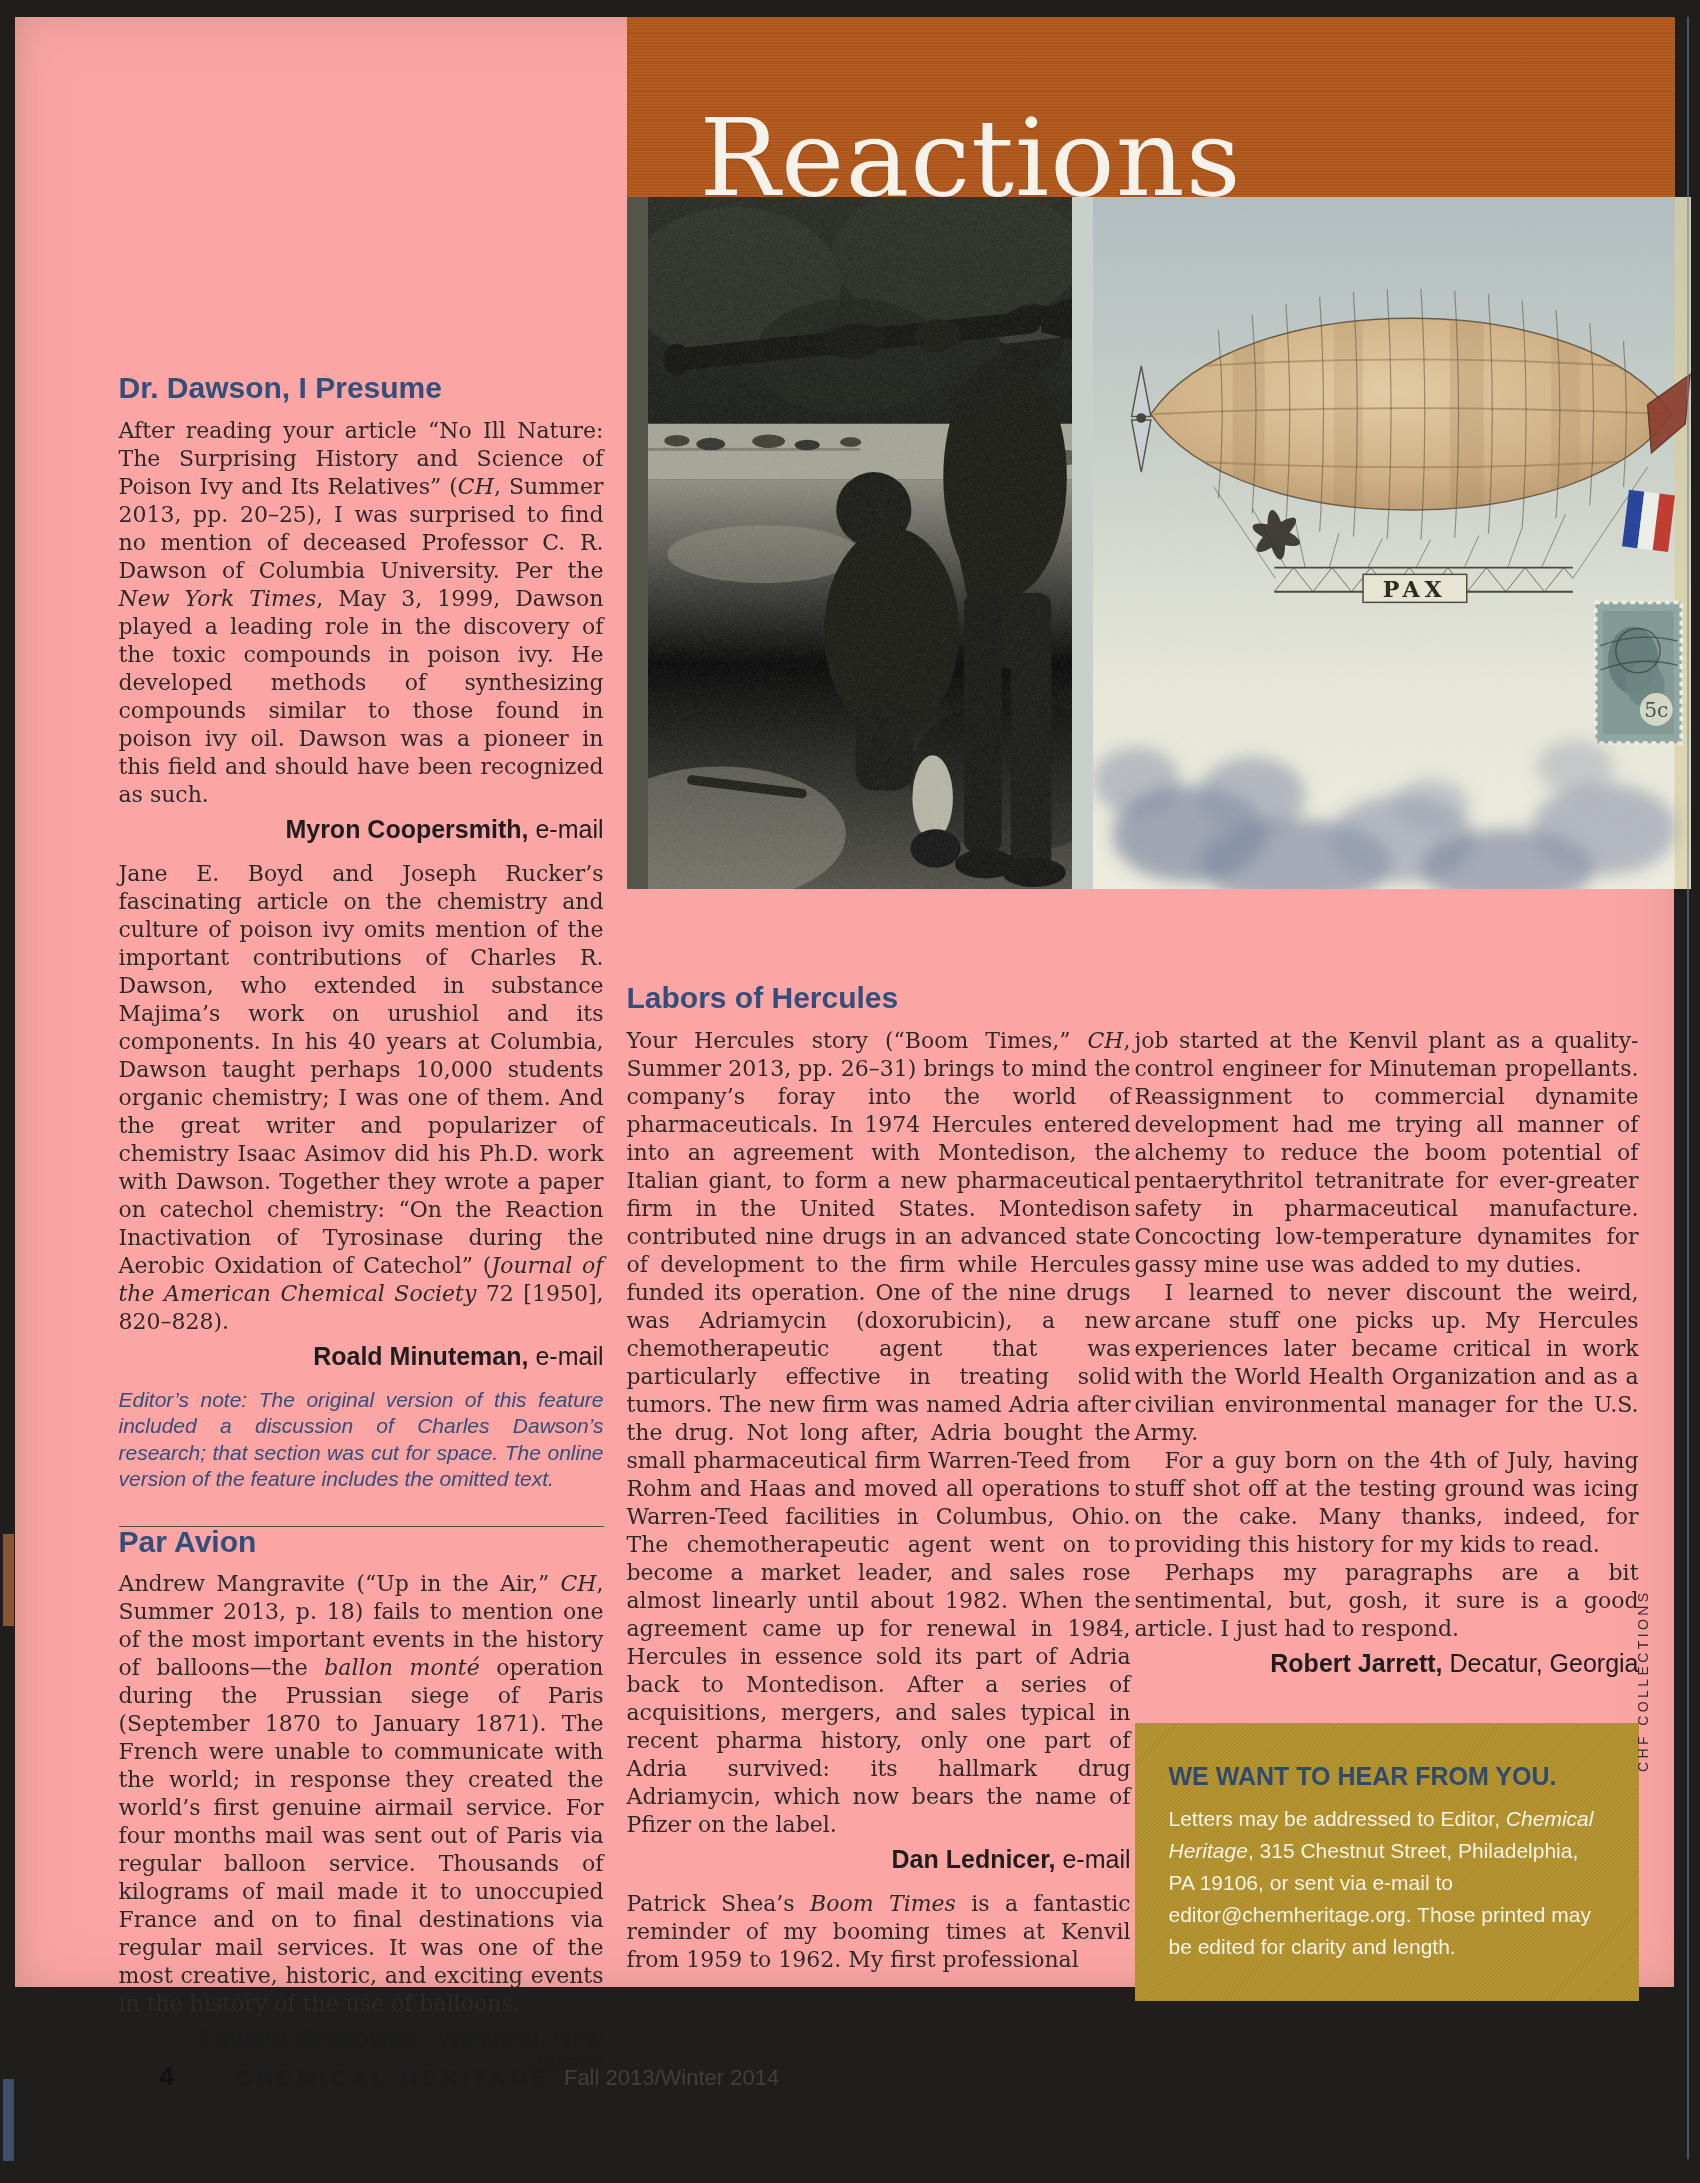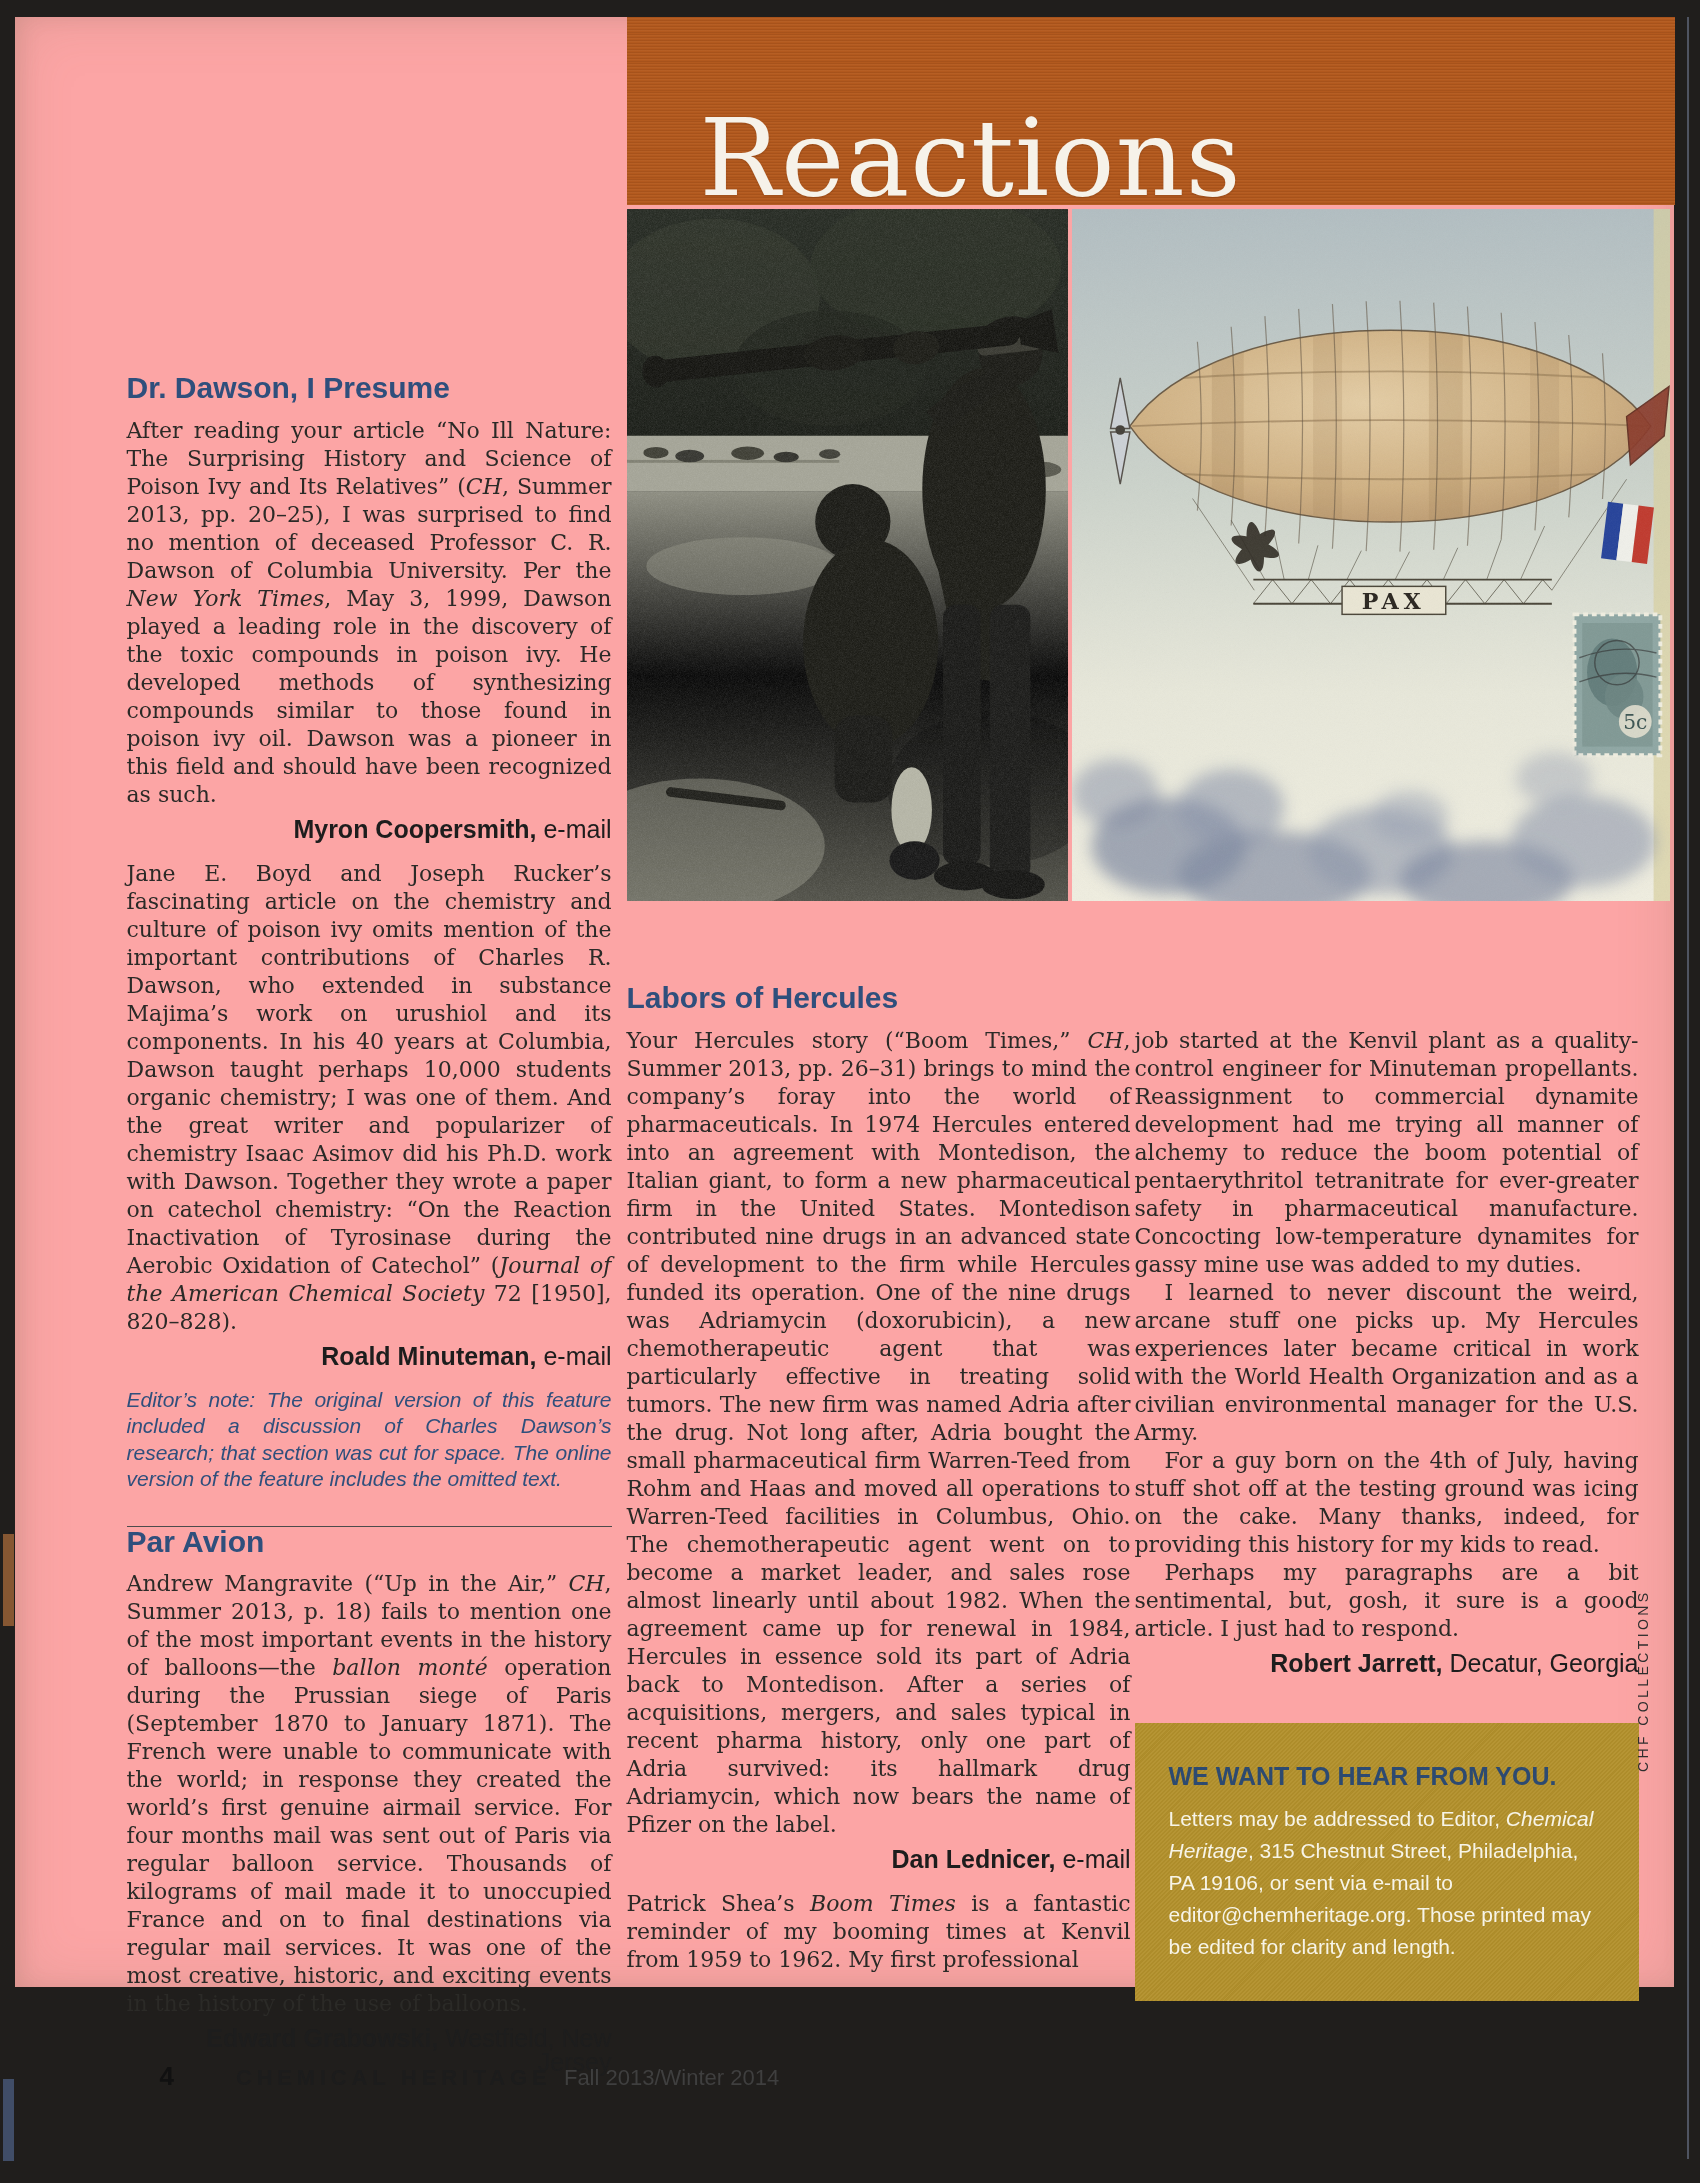--- a/index.html
+++ b/index.html
@@ -5,31 +5,31 @@
   html,body{margin:0;padding:0;}
   body{width:1700px;height:2183px;position:relative;background:#201e1c;font-family:"DejaVu Serif",serif;overflow:hidden;}
   .paper{position:absolute;left:14.5px;top:17.4px;width:1659px;height:1970px;background:#fca5a5;
          box-shadow:inset 0 0 58px rgba(120,110,90,.18), inset 6.8px 0 19.3px rgba(90,80,60,.12);}
   
   .banner{position:absolute;left:612px;top:0;width:1048px;height:188px;background:#b2591e;
           background-image:repeating-linear-gradient(180deg,rgba(70,25,0,.10) 0 1px,rgba(255,200,150,.05) 1px 1.9px,transparent 1.9px 2.9px);}
   .banner .title{position:absolute;left:73px;bottom:-6.8px;color:#f6f2e9;font-family:"DejaVu Serif",serif;
           font-size:107px;font-weight:400;letter-spacing:1px;line-height:1;text-shadow:0 1px 1.9px rgba(80,30,0,.25);}
   
-  .photo{position:absolute;top:192px;overflow:hidden;}
+  .photo{position:absolute;top:180px;overflow:hidden;padding-left:21px;}
   .photo-left{left:612px;width:441px;height:692px;background:#55554c;}
   .photo-right{left:1057px;width:598px;height:692px;background:#c9d0cb;}
   .photo svg{display:block;width:100%;height:100%;}
   
   .caption{position:absolute;left:612px;top:879px;width:1027px;font-family:"Liberation Sans",sans-serif;
            font-weight:bold;font-size:22px;line-height:30px;color:#141414;}
   
   .col{position:absolute;font-size:22px;line-height:28px;color:#2b2a27;}
   .col p{margin:0;text-align:justify;}
-  .col-left{left:112px;top:356px;width:485px;}
+  .col-left{left:104px;top:356px;width:485px;}
   .col-mid{left:612px;top:966px;width:504px;}
   .col-right{left:1120px;top:1010px;width:504px;}
   h2.sec{font-family:"Liberation Sans",sans-serif;font-weight:bold;color:#2f4f7c;font-size:30px;line-height:30px;margin:0 0 13.5px 0;}
   .sig{text-align:right;font-family:"Liberation Sans",sans-serif;font-size:25px;line-height:24px;
        color:#1d1d1d;margin:7.7px 0 19.3px 0;}
   .sig .nm{font-weight:bold;}
   .note{font-family:"Liberation Sans",sans-serif;font-style:italic;color:#2f4f7c;font-size:21px;line-height:26.5px;
         margin:28px 0 0 0;text-align:left;}
   hr.rule{border:none;border-top:1.4px solid #4c4c4c;margin:33px 0 0 0;}
   .h-after-rule{margin-top:17.4px;}

